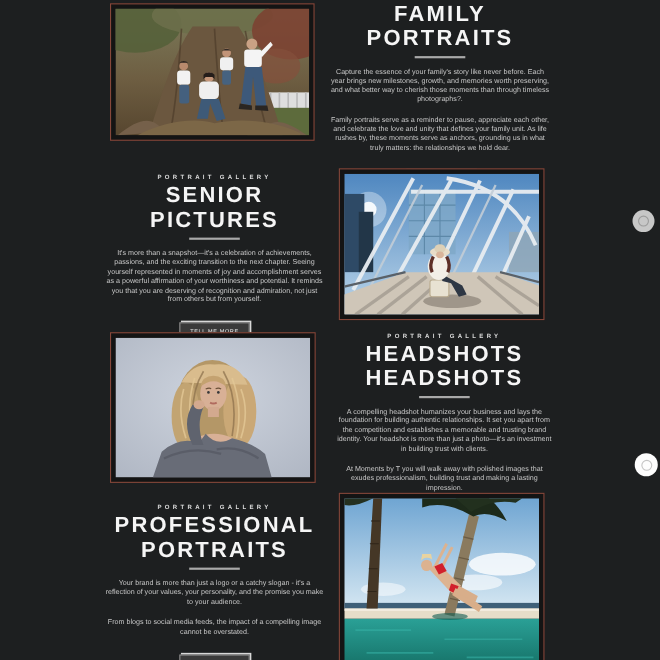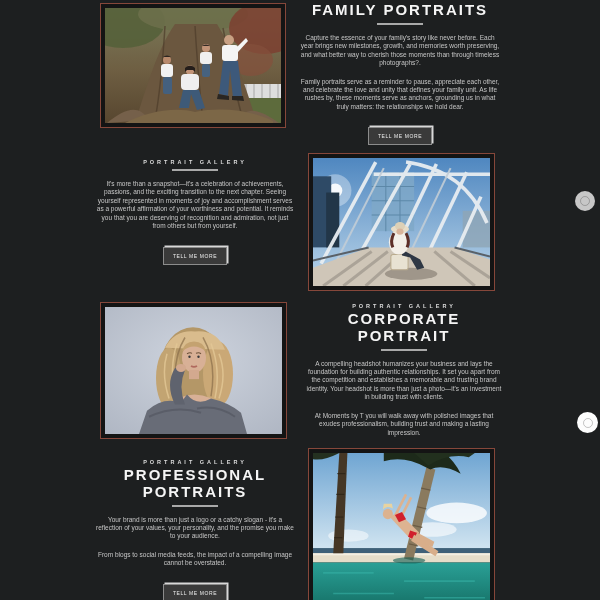--- a/index.html
+++ b/index.html
@@ -17,21 +17,21 @@
     padding:4px;background:#141414;
   }
   .photo-frame svg{display:block;width:100%;height:100%;}
 
   
   .section-text{position:absolute;width:200px;text-align:center;color:#c9c9c9;}
   .eyebrow{
     font-size:5.5px;letter-spacing:3px;font-weight:bold;color:#dcdcdc;margin:0 0 2px;
   }
   .title{
-    font-size:15px;line-height:1.12;letter-spacing:2px;font-weight:bold;
+    font-size:20px;line-height:1.12;letter-spacing:2px;font-weight:bold;
     color:#f5f5f5;margin:0 0 4px;
   }
   .divider{width:46px;border:0;border-top:2px solid #a9a9a9;margin:4px auto 9px;}
   .par{font-size:6.5px;line-height:1.3;margin:0 0 10px;color:#c6c6c6;}
   .tell-btn{
     display:inline-block;margin-top:6px;cursor:pointer;
     background:#3a3a3a;color:#ececec;
     font-family:"Liberation Sans", sans-serif;
     font-size:5px;letter-spacing:.6px;
     padding:5px 9px;border:1px solid #8c8c8c;
@@ -122,20 +122,21 @@
   <div class="section-text t1">
     <h2 class="title">FAMILY PORTRAITS</h2>
     <hr class="divider">
     <p class="par">Capture the essence of your family's story like never before. Each year brings new milestones, growth, and memories worth preserving, and what better way to cherish those moments than through timeless photographs?.</p>
     <p class="par">Family portraits serve as a reminder to pause, appreciate each other, and celebrate the love and unity that defines your family unit. As life rushes by, these moments serve as anchors, grounding us in what truly matters: the relationships we hold dear.</p>
     <button class="tell-btn">TELL ME MORE</button>
   </div>
 
   <div class="section-text t2">
     <div class="eyebrow">PORTRAIT GALLERY</div>
+    <h2 class="title">SENIOR PICTURES</h2>
     <hr class="divider">
     <p class="par">It's more than a snapshot—it's a celebration of achievements, passions, and the exciting transition to the next chapter. Seeing yourself represented in moments of joy and accomplishment serves as a powerful affirmation of your worthiness and potential. It reminds you that you are deserving of recognition and admiration, not just from others but from yourself.</p>
     <button class="tell-btn">TELL ME MORE</button>
   </div>
 
   <div class="photo-frame f2">
     <svg viewBox="0 0 175 126" preserveAspectRatio="none">
       <defs>
         <linearGradient id="g2" x1="0" y1="0" x2="0" y2="1">
           <stop offset="0" stop-color="#4f87c0"></stop>
@@ -229,21 +230,21 @@
       <path d="M34,125 L42,102 Q58,88 76,94 L82,86 Q92,98 106,90 Q124,94 136,104 L142,125 Z" fill="#686c77"></path>
       <path d="M70,96 Q60,76 70,60 L80,62 Q73,78 80,96 Z" fill="#5f636e"></path>
       <ellipse cx="76" cy="60" rx="5" ry="4" fill="#d3a98f"></ellipse>
       <path d="M44,108 Q70,96 96,104" stroke="#565a64" stroke-width="2" fill="none" opacity="0.8"></path>
       <path d="M92,100 Q112,96 130,108" stroke="#565a64" stroke-width="2" fill="none" opacity="0.8"></path>
     </svg>
   </div>
 
   <div class="section-text t3">
     <div class="eyebrow">PORTRAIT GALLERY</div>
-    <h2 class="title">CORPORATE PORTRAIT</h2>
+    <h2 class="title">HEADSHOTS HEADSHOTS</h2>
     <hr class="divider">
     <p class="par">A compelling headshot humanizes your business and lays the foundation for building authentic relationships. It set you apart from the competition and establishes a memorable and trusting brand identity. Your headshot is more than just a photo—it's an investment in building trust with clients.</p>
     <p class="par">At Moments by T you will walk away with polished images that exudes professionalism, building trust and making a lasting impression.</p>
     <button class="tell-btn">TELL ME MORE</button>
   </div>
 
   <div class="section-text t4">
     <div class="eyebrow">PORTRAIT GALLERY</div>
     <h2 class="title">PROFESSIONAL PORTRAITS</h2>
     <hr class="divider">

